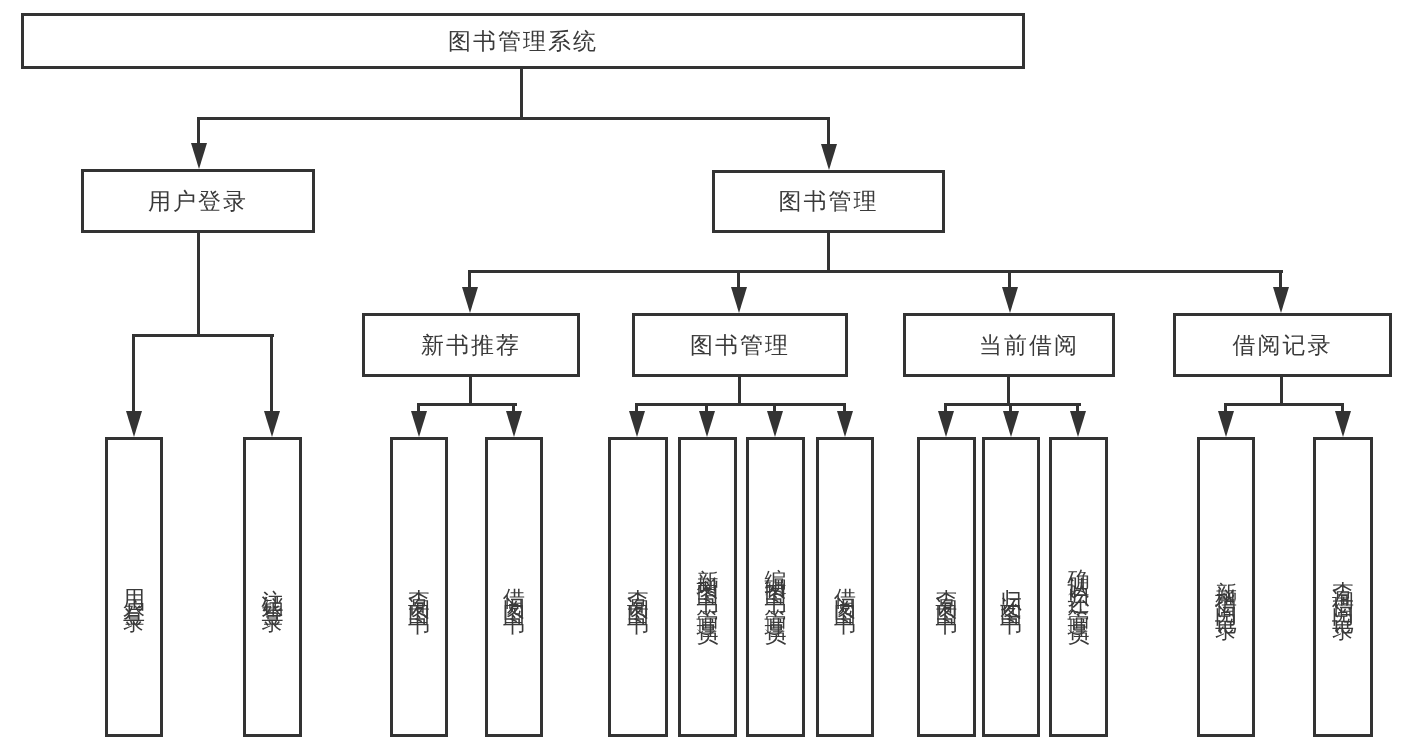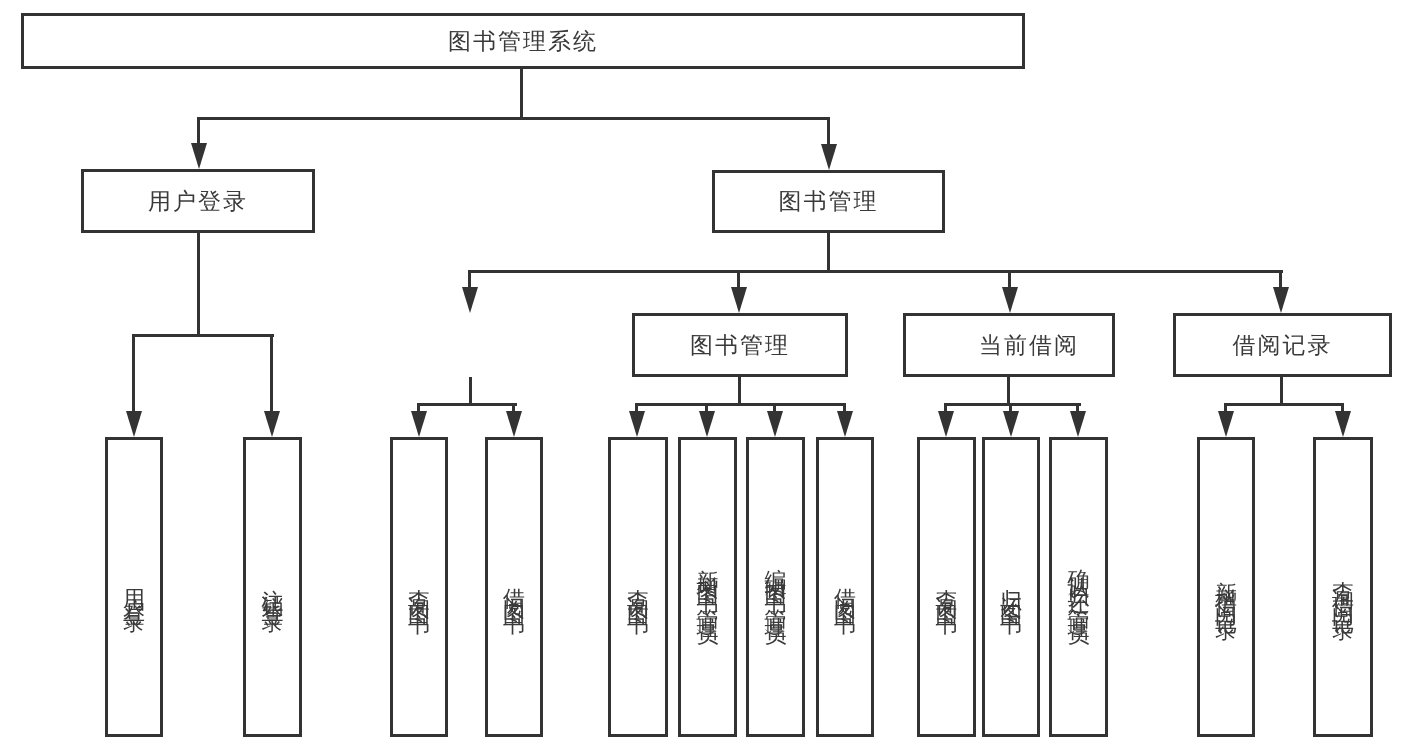--- a/index.html
+++ b/index.html
@@ -59,20 +59,23 @@
   <div class="ln" style="left:470px; top:270px; width:813px; height:3px;"></div>
   <div class="ln" style="left:468px; top:270px; width:3px; height:20px;"></div>
   <div class="arr" style="left:462px; top:287px;"></div>
   <div class="ln" style="left:737px; top:270px; width:3px; height:20px;"></div>
   <div class="arr" style="left:731px; top:287px;"></div>
   <div class="ln" style="left:1008px; top:270px; width:3px; height:20px;"></div>
   <div class="arr" style="left:1002px; top:287px;"></div>
   <div class="ln" style="left:1279px; top:270px; width:3px; height:20px;"></div>
   <div class="arr" style="left:1273px; top:287px;"></div>
 
+  <div class="box hbox" style="left:362px; top:313px; width:218px; height:64px;">
+    <span>新书推荐</span>
+  </div>
   <div class="box hbox" style="left:632px; top:313px; width:216px; height:64px;">
     <span>图书管理</span>
   </div>
   <div class="box hbox" style="left:903px; top:313px; width:212px; height:64px;padding-left:40px;">
     <span>当前借阅</span>
   </div>
   <div class="box hbox" style="left:1173px; top:313px; width:219px; height:64px;">
     <span>借阅记录</span>
   </div>
 

